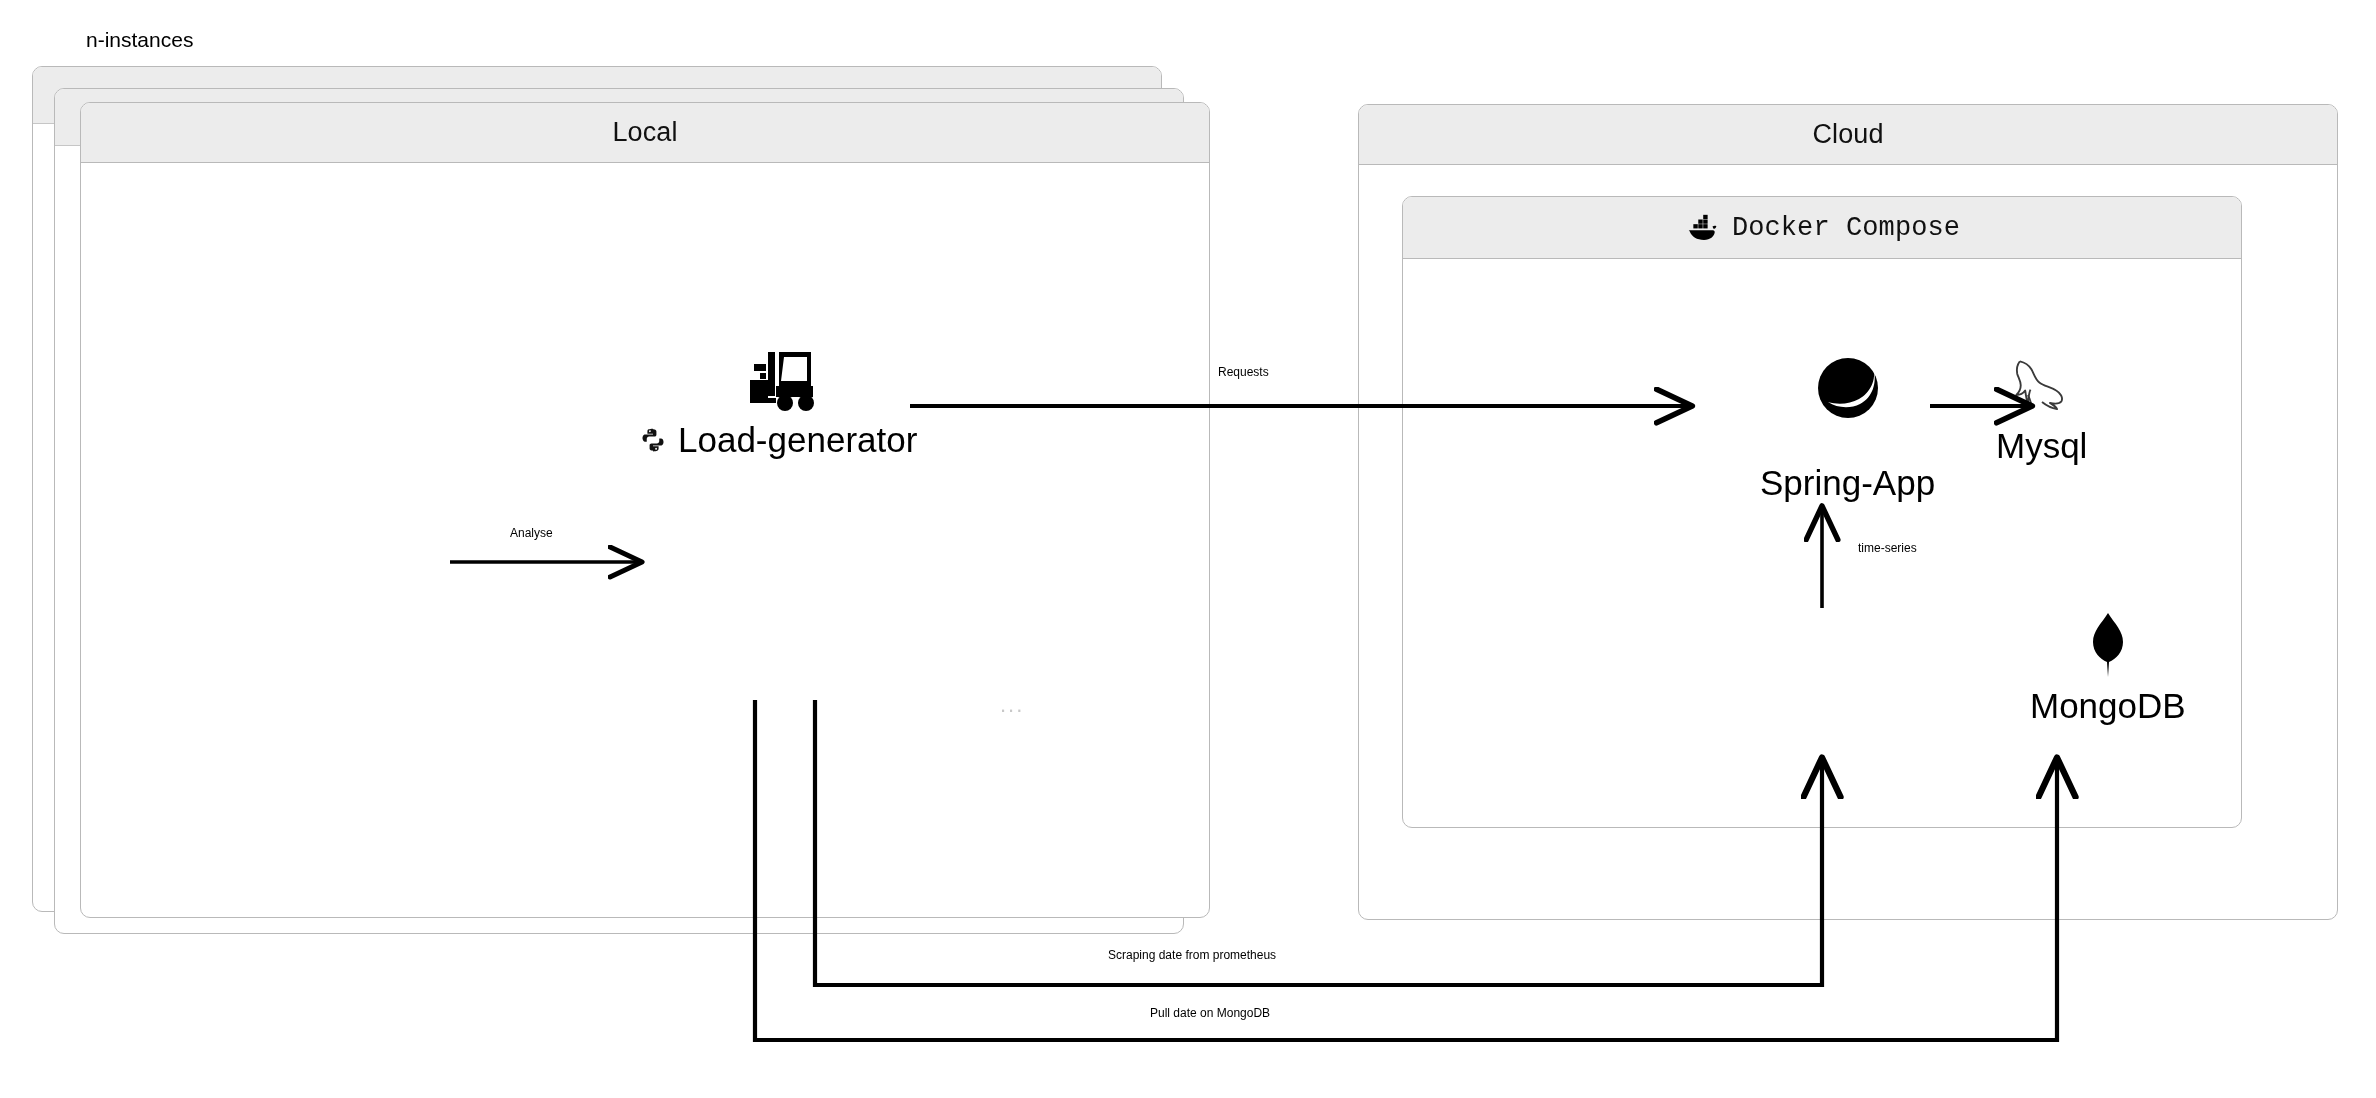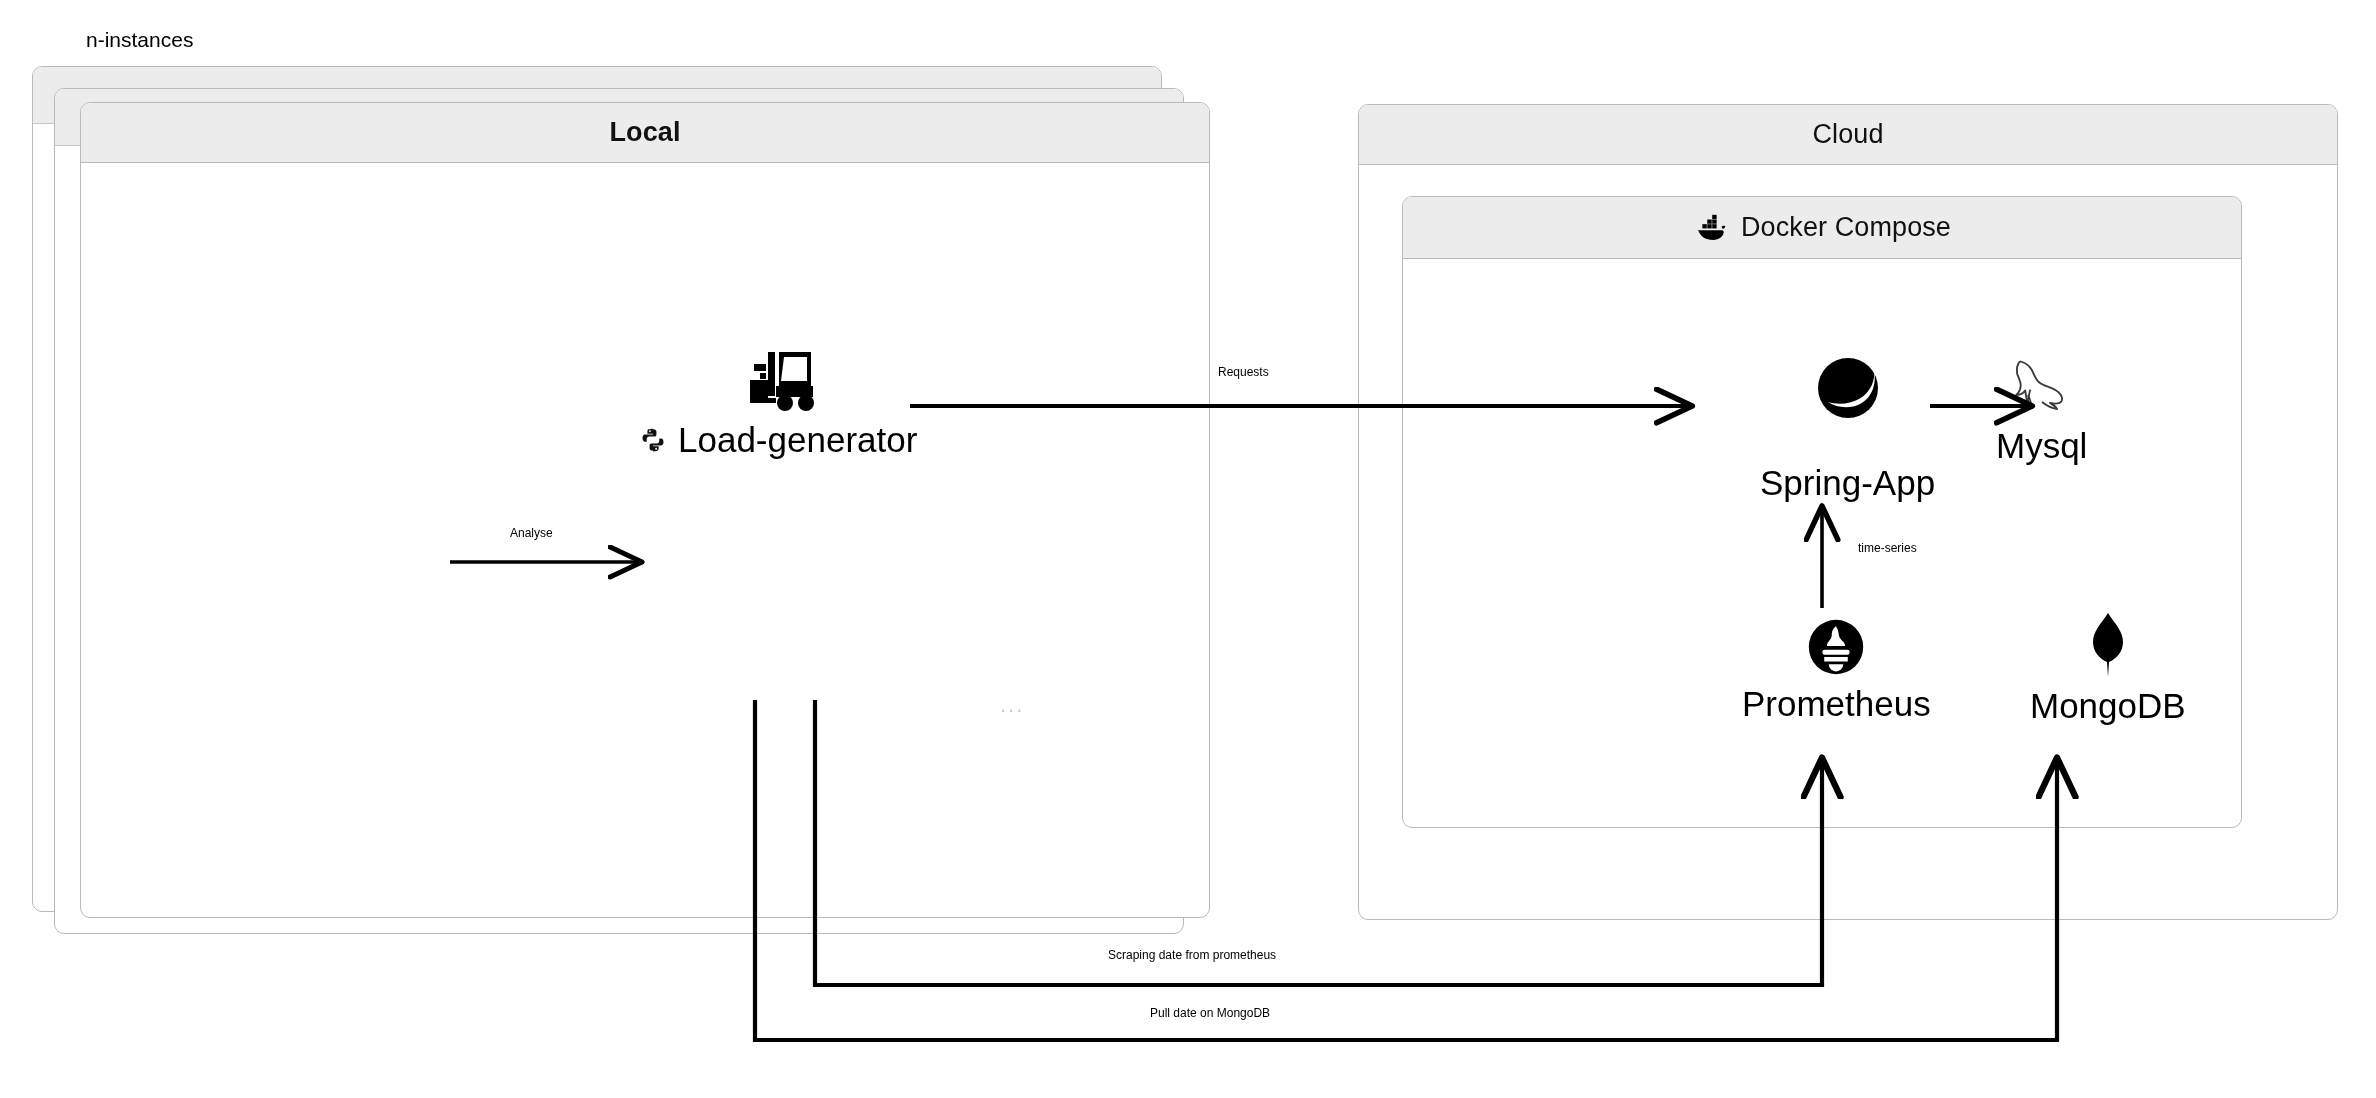--- a/index.html
+++ b/index.html
@@ -112,21 +112,21 @@
   <div class="panel panel-ghost" style="left:32px; top:66px; width:1130px; height:846px;">
     <div class="ghost-head" style="height:56px;"></div>
   </div>
   <div class="panel panel-ghost" style="left:54px; top:88px; width:1130px; height:846px;">
     <div class="ghost-head" style="height:56px;"></div>
   </div>
 
   <div class="label label-big" style="left:86px; top:28px;">n-instances</div>
 
   <div class="panel" style="left:80px; top:102px; width:1130px; height:816px;">
-    <div class="panel-head" style="height:60px;font-weight:bold;">
+    <div class="panel-head" style="height:60px;">
       <span class="panel-title">Local</span>
     </div>
   </div>
 
   <div class="node" style="left:640px; top:350px;">
     <span class="node-icon">
       <svg width="72" height="62" viewBox="0 0 72 62" fill="#000">
 
         <rect x="25" y="2" width="7" height="44"></rect>
 
@@ -161,21 +161,21 @@
 
 
   <div class="ellipsis" style="left:1000px; top:692px;">...</div>
 
   <div class="panel" style="left:1358px; top:104px; width:980px; height:816px;">
     <div class="panel-head" style="height:60px;">
       <span class="panel-title">Cloud</span>
     </div>
   </div>
 
-  <div class="panel" style="left:1402px; top:196px; width:840px; height:632px;">
+  <div class="panel" style="left:1402px; top:196px; width:840px; height:632px;font-family:Liberation Mono, monospace;">
     <div class="panel-head" style="height:62px;">
       <span class="node-icon">
         <svg width="34" height="28" viewBox="0 0 40 32" fill="#000">
           <rect x="11" y="11.5" width="5.2" height="5"></rect>
           <rect x="16.8" y="11.5" width="5.2" height="5"></rect>
           <rect x="22.6" y="11.5" width="5.2" height="5"></rect>
           <rect x="16.8" y="6" width="5.2" height="5"></rect>
           <rect x="22.6" y="6" width="5.2" height="5"></rect>
           <rect x="22.6" y="0.5" width="5.2" height="5"></rect>
           <path d="M4 18.5 h30 c1.6 0 2.4 1.2 2.1 2.8 -.8 4.6 -5 8.7 -12.6 8.7 -8.3 0 -14.4 -3.8 -16.6 -9.6 -.4 -1.1 -.2 -1.9 -2.9 -1.9 z"></path>
@@ -205,34 +205,20 @@
         <path d="M20 6 c5 1 10 4 13 9 3 5 4 11 9 15 5 4 13 5 19 9 5 3 8 8 6 12 -2 3 -8 3 -13 2 3 2 7 4 8 7 -6 -1 -12 -4 -17 -8"></path>
         <path d="M20 6 c-3 4 -4 9 -3 14 1 4 4 8 4 13 0 4 -2 8 -5 11 4 0 8 -2 10 -5 1 5 1 10 3 14 1 -5 1 -11 3 -15"></path>
         <path d="M29 44 c2 3 3 7 4 11"></path>
       </svg>
     </span>
     <span class="node-text">
       <span>Mysql</span>
     </span>
   </div>
 
-  <div class="node" style="left:1742px; top:618px;">
-    <span class="node-icon">
-      <svg width="58" height="58" viewBox="0 0 64 64">
-        <circle cx="32" cy="32" r="30" fill="#000"></circle>
-        <path d="M32 9 c4 6 2 10 5 14 2 3 5 4 5 8 h-20 c0 -5 4 -6 5 -10 1 -4 -1 -7 5 -12z" fill="#fff"></path>
-        <rect x="17" y="35" width="30" height="5.5" rx="2.4" fill="#fff"></rect>
-        <rect x="19" y="43" width="26" height="5" fill="#fff"></rect>
-        <path d="M24 51 h16 a8 8 0 0 1 -16 0z" fill="#fff"></path>
-      </svg>
-    </span>
-    <span class="node-text">
-      <span>Prometheus</span>
-    </span>
-  </div>
 
   <div class="node" style="left:2030px; top:612px;">
     <span class="node-icon">
       <svg width="44" height="66" viewBox="0 0 44 66" fill="#000">
         <path d="M22 1 c7 11 15 18 15 29 0 10 -7 17 -14 20 l-1 15 -1 -15 c-7 -3 -14 -10 -14 -20 0 -11 8 -18 15 -29z"></path>
       </svg>
     </span>
     <span class="node-text">
       <span>MongoDB</span>
     </span>

